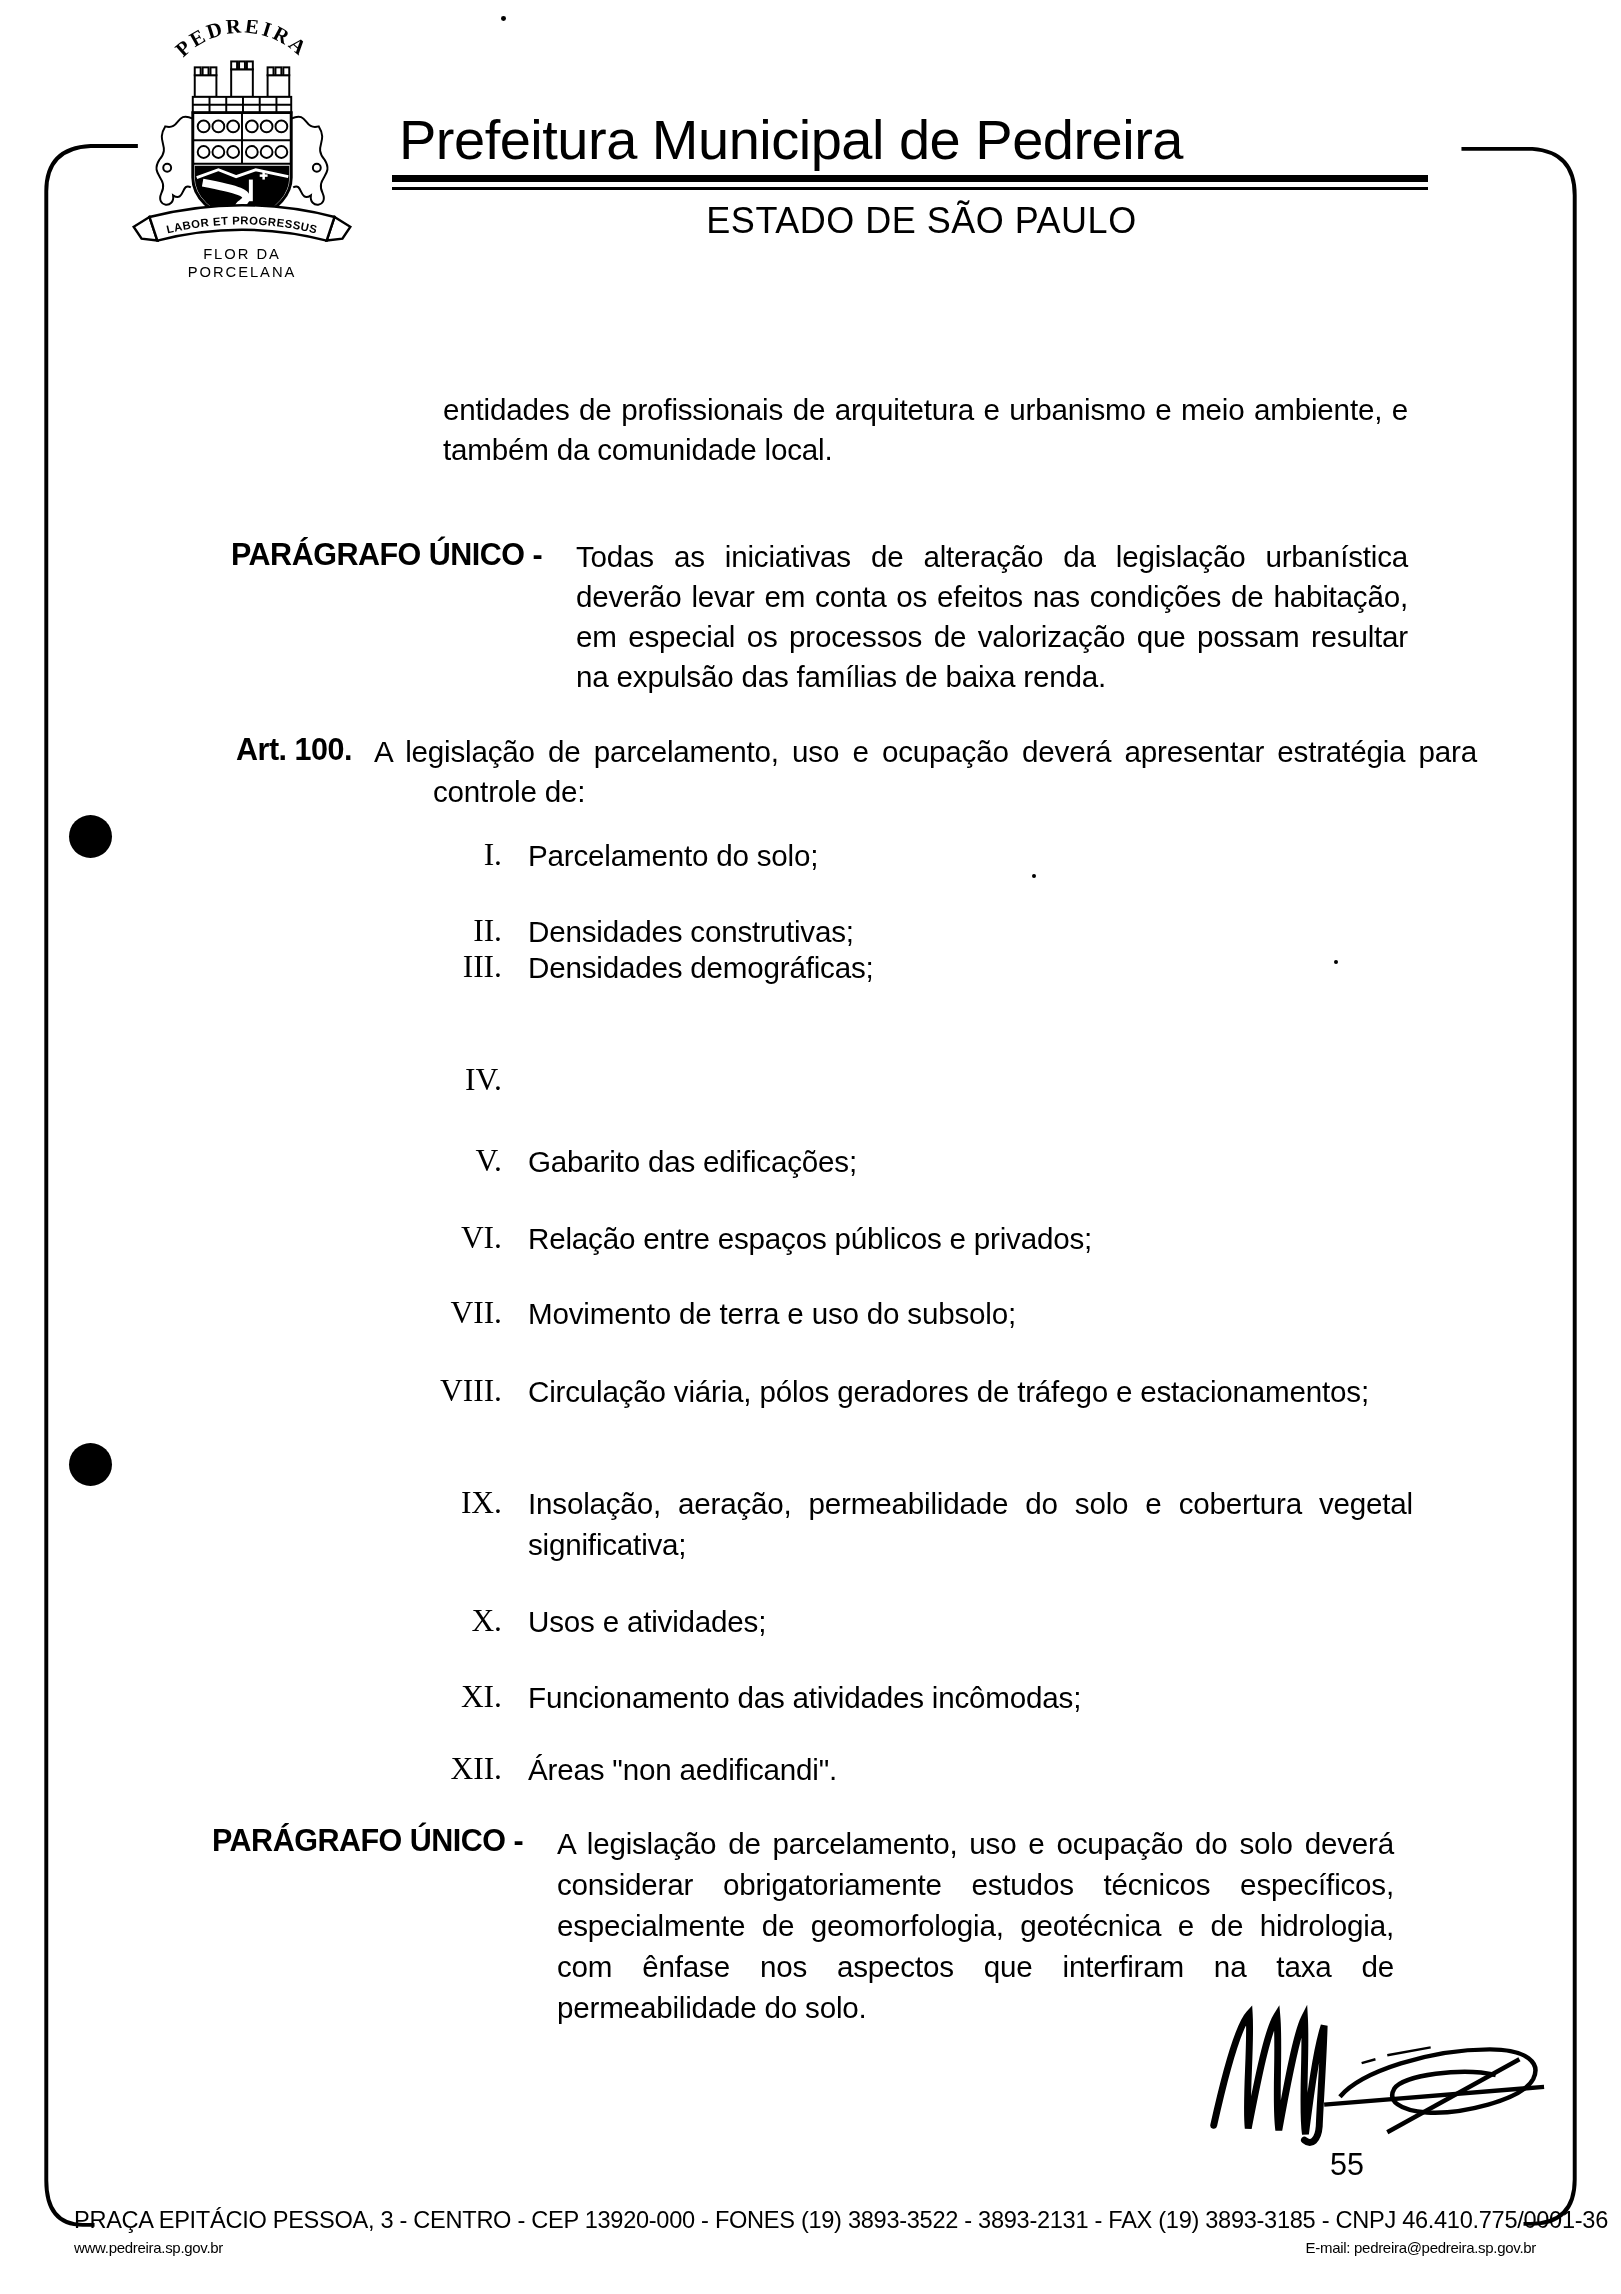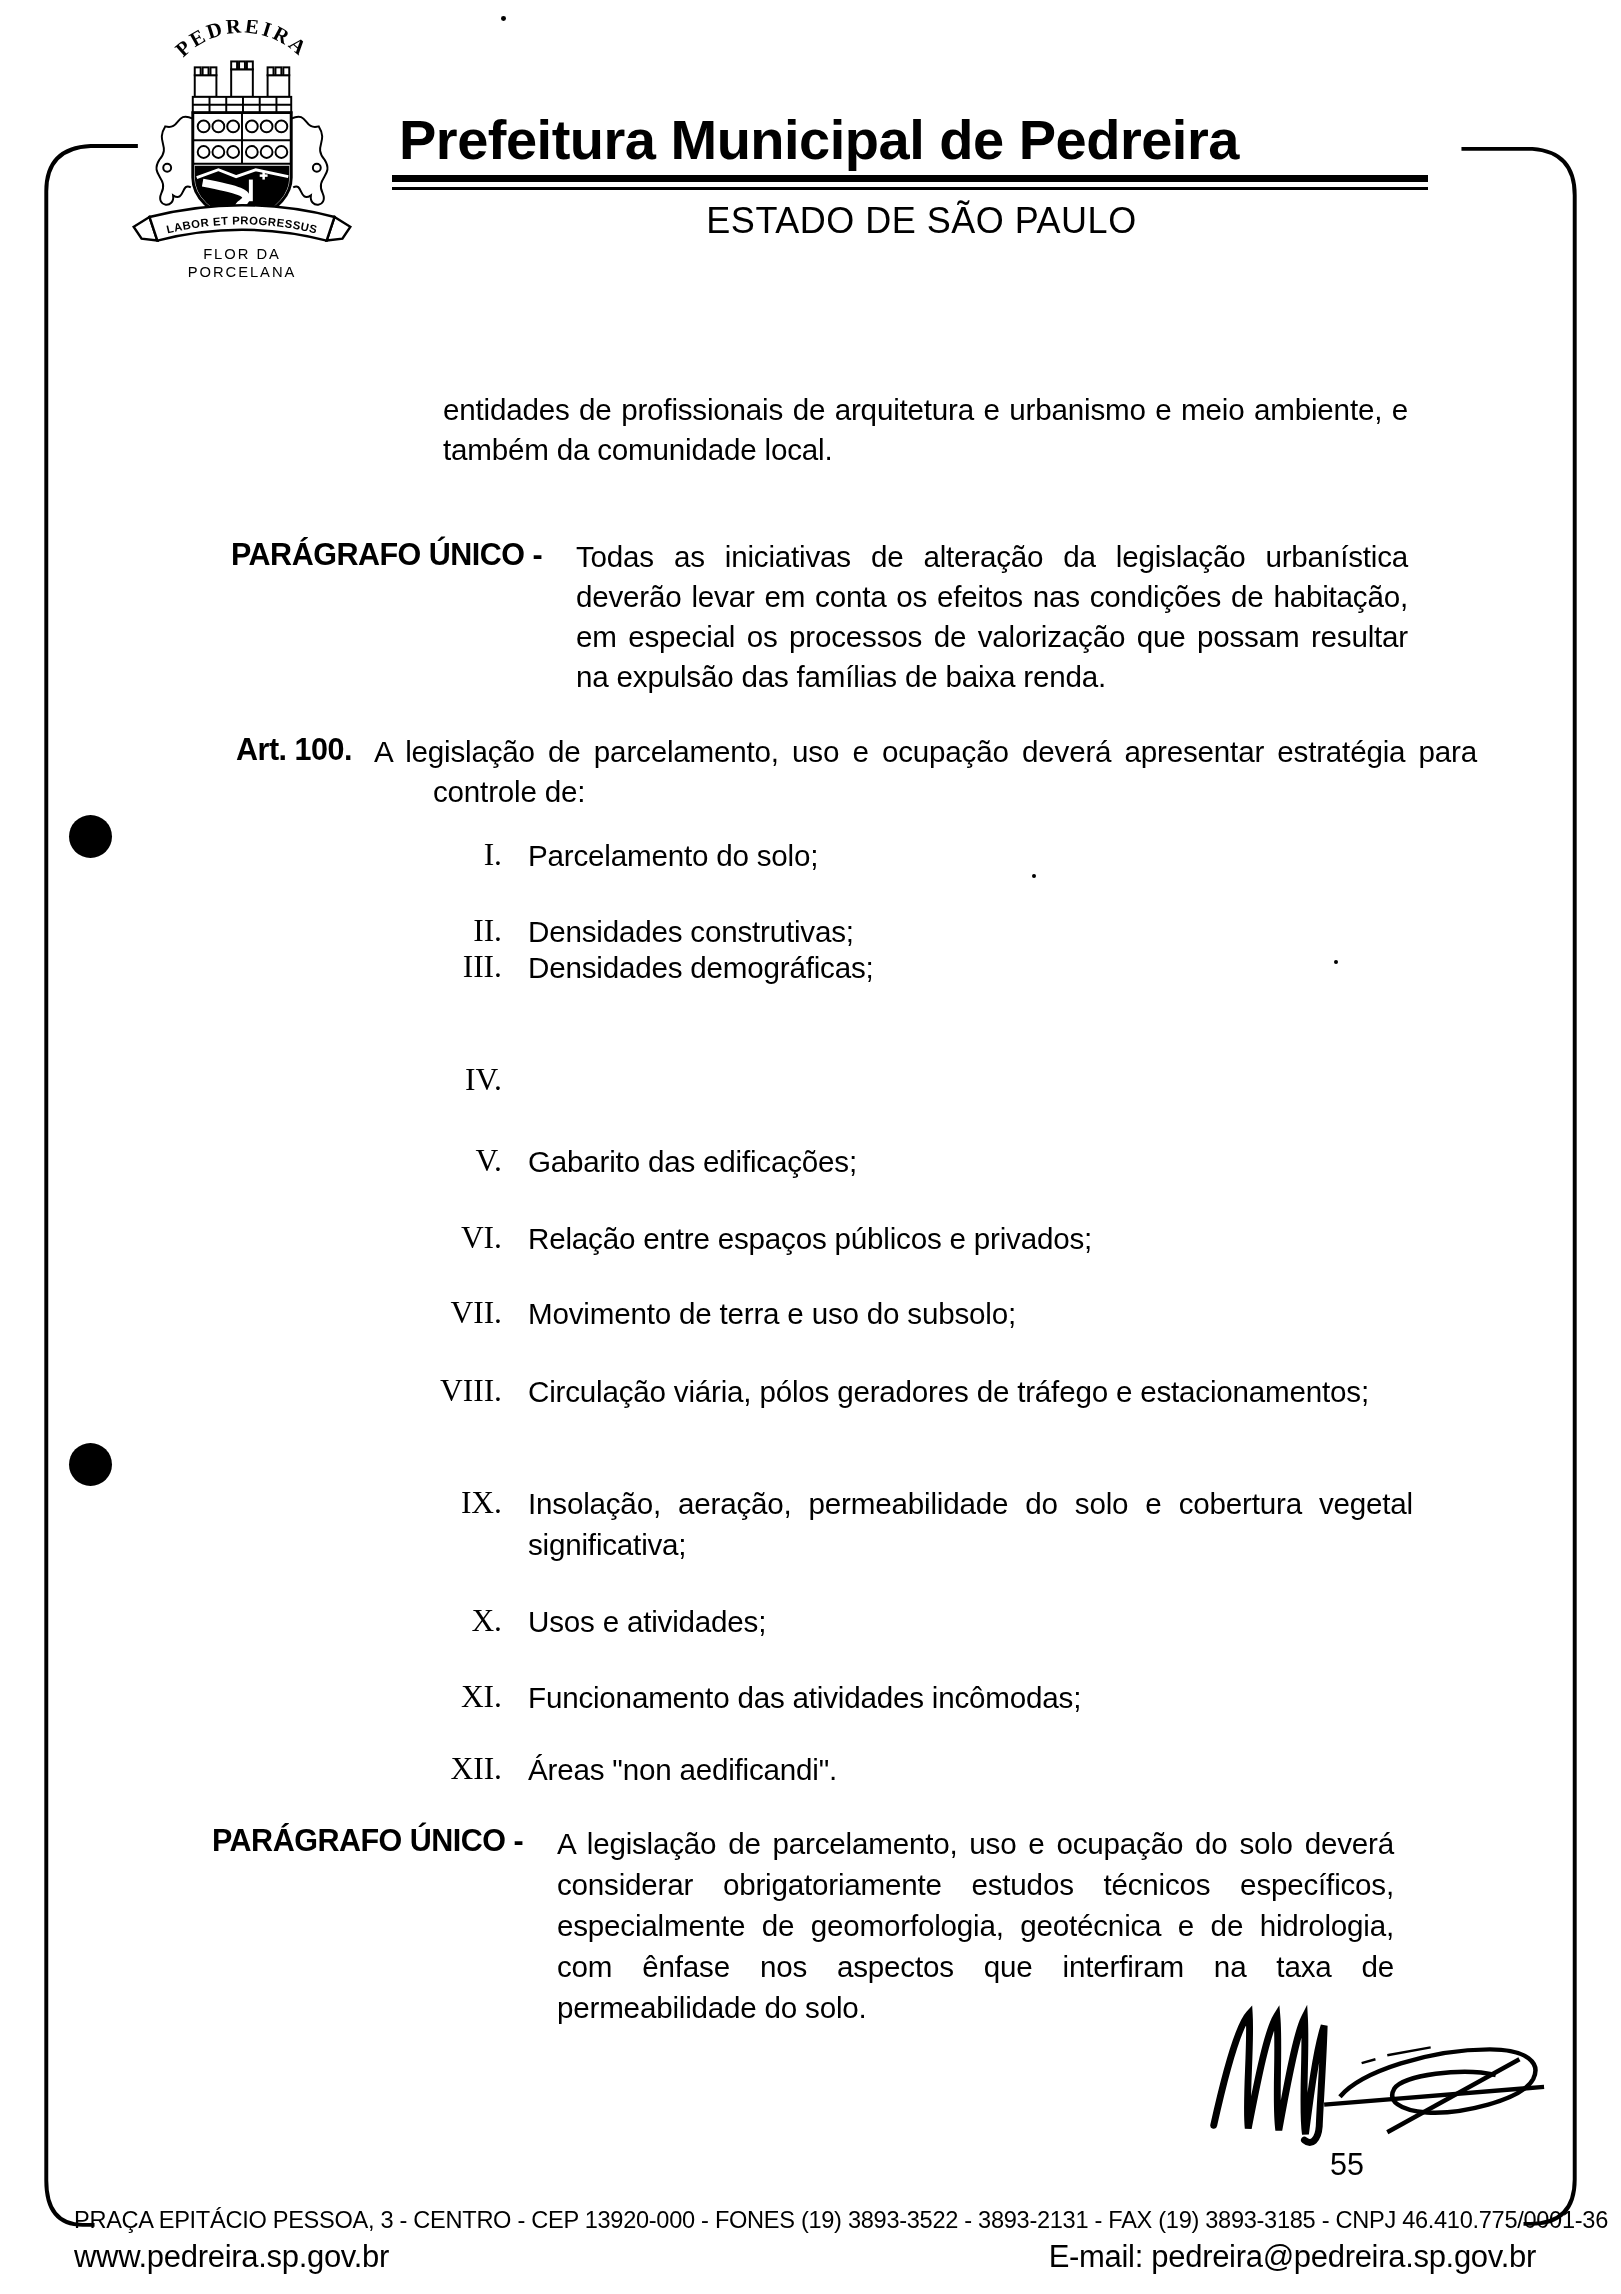--- a/index.html
+++ b/index.html
@@ -3,41 +3,41 @@
 <meta charset="utf-8">
 <style>
   html,body { margin:0; padding:0; background:#e8e8e8; }
   .page {
     position:relative; width:1621px; height:2294px; margin:0 auto;
     background:#ffffff; color:#000; overflow:hidden;
     font-family:"Liberation Sans", sans-serif;
   }
   .abs { position:absolute; }
   
-  .title { font-weight:bold; font-size:56px; line-height:59px; letter-spacing:-0.5px; white-space:nowrap; }
+  .title { font-weight:normal; font-size:56px; line-height:59px; letter-spacing:-0.5px; white-space:nowrap; }
   .rule1 { background:#000; height:6.9px; }
   .rule2 { background:#000; height:3px; }
   .subtitle { font-size:36px; letter-spacing:0.5px; text-align:center; white-space:nowrap; }
   
   .para {
     font-size:29.6px; line-height:40px; letter-spacing:-0.2px;
     text-align:justify; text-align-last:left;
   }
   .label { font-weight:bold; font-size:30.5px; letter-spacing:-0.5px; white-space:nowrap; }
   .hang { padding-left:59px; text-indent:-59px; }
   .item { display:flex; left:374px; width:1039px; position:absolute; }
   .num {
     flex:none; width:128px; text-align:right;
     font-family:"Liberation Serif", serif; font-size:31.5px; line-height:40px;
   }
   .itx { flex:1; margin-left:26px; font-size:29.6px; line-height:41px; letter-spacing:-0.2px;
          text-align:justify; text-align-last:left; }
   
   .footer1 { font-size:23.6px; letter-spacing:-0.3px; white-space:nowrap; }
-  .footer2 { font-size:31px; letter-spacing:-0.3px; white-space:nowrap; }
+  .footer2 { font-size:15px; letter-spacing:-0.3px; white-space:nowrap; }
   .pageno { font-size:30.5px; }
   .punch { position:absolute; width:43px; height:43px; border-radius:50%; background:#000; }
   .artifact { position:absolute; background:#000; border-radius:50%; }
   svg { display:block; }
 </style>
 </head>
 <body>
 
 <div class="page">
 

